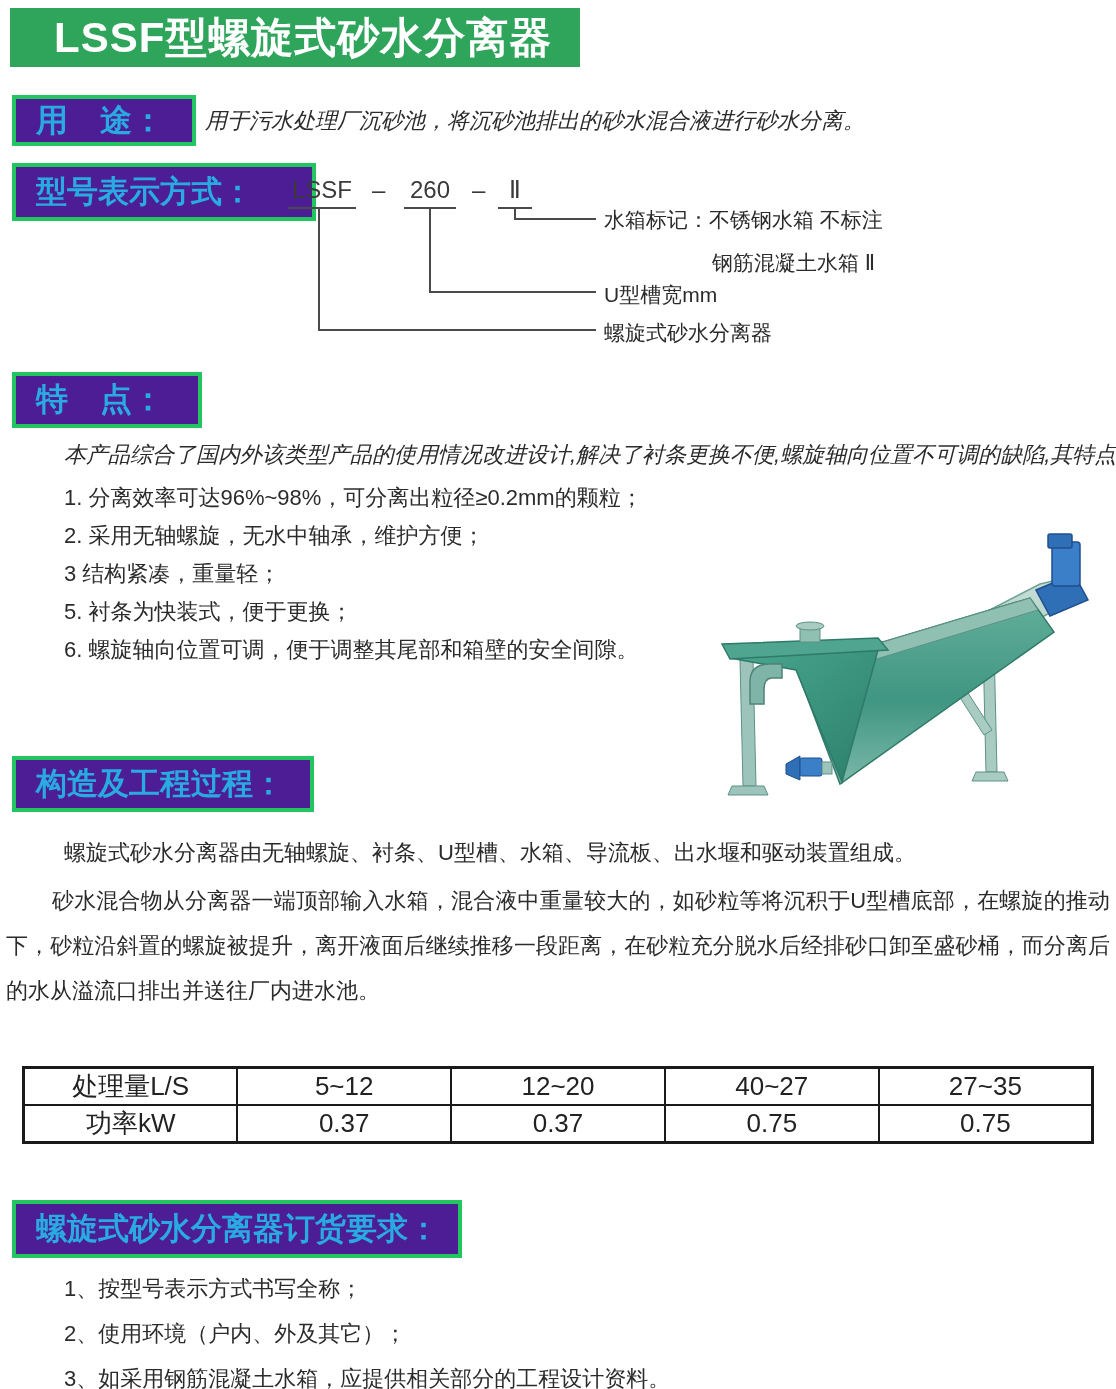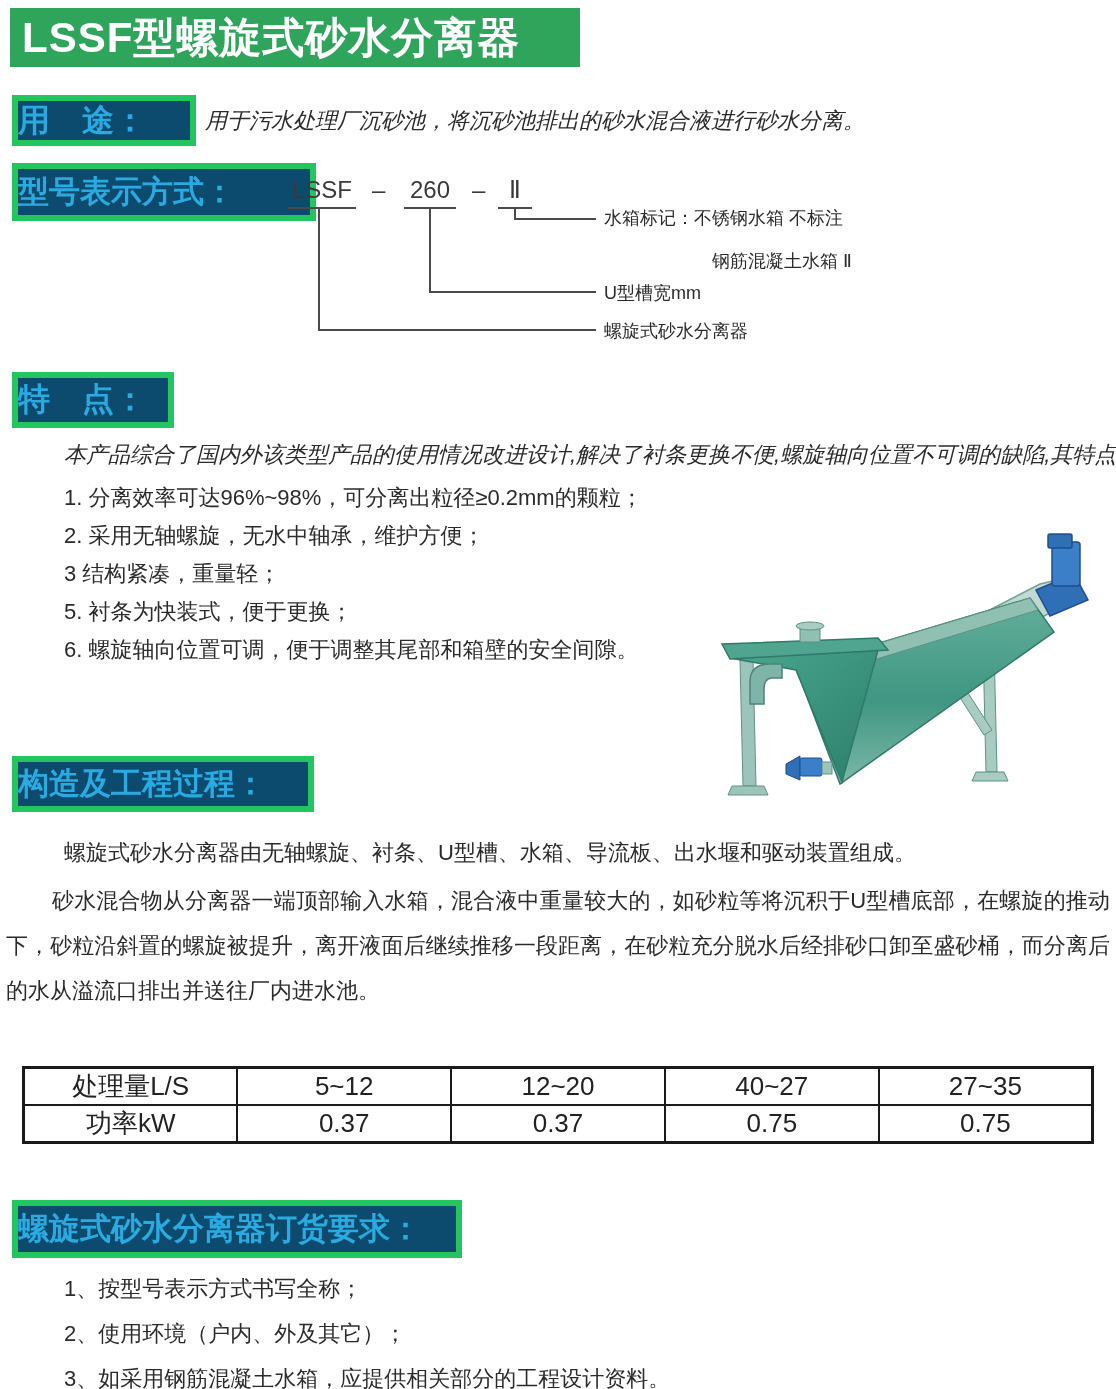--- a/index.html
+++ b/index.html
@@ -1,35 +1,35 @@
 <!DOCTYPE html>
 <html><head>
 <meta charset="utf-8">
 <style>
   * { margin:0; padding:0; box-sizing:border-box; }
   html,body { background:#ffffff; }
   body { font-family:"Liberation Sans","DejaVu Sans",sans-serif; color:#2b2b2b; }
   .page { position:relative; width:1116px; height:1389px; background:#fff; overflow:hidden; }
 
   .title-bar { position:absolute; left:10px; top:8px; width:570px; height:59px;
-    background:#2ea55b; display:flex; align-items:center; padding-left:12px; }
+    background:#2ea55b; display:flex; align-items:center; padding-left:44px; }
   .title-bar .t { color:#ffffff; font-size:42px; font-weight:bold; letter-spacing:1px; }
 
-  .sec-box { position:absolute; border:6px solid #22c55e; background:#0c4a6e;
-    display:flex; align-items:center; }
+  .sec-box { position:absolute; border:4px solid #22c55e; background:#4c1d95;
+    display:flex; align-items:center; padding-left:20px; }
   .sec-box .h { color:#29abe2; font-size:31px; font-weight:bold; white-space:nowrap; }
 
   .body-text { font-size:22px; color:#2b2b2b;font-style:italic; }
 
   
   .code-part { position:absolute; font-size:24px; color:#3a3a3a; text-align:center;
     border-bottom:2px solid #4a4a4a; padding:0 4px 3px 4px; }
   .code-dash { position:absolute; font-size:24px; color:#3a3a3a; }
   .conn { position:absolute; border-left:2px solid #4a4a4a; border-bottom:2px solid #4a4a4a; }
-  .callout { position:absolute; font-size:18px; color:#2b2b2b; white-space:nowrap; }
+  .callout { position:absolute; font-size:21px; color:#2b2b2b; white-space:nowrap; }
 
   .feature-list { position:absolute; left:64px; top:479px; width:1010px; }
   .feature-list li { list-style:none; font-size:22px; line-height:38px; white-space:nowrap; }
 
   .para { position:absolute; font-size:22px; line-height:45px; }
 
   table.params { position:absolute; left:22px; top:1066px; width:1072px;
     border-collapse:collapse; table-layout:fixed; }
   table.params th, table.params td { border:2px solid #1a1a1a; height:33px;
     text-align:center; font-size:26px; font-weight:normal; color:#222; }
@@ -68,21 +68,21 @@
 
   <div class="conn" style="left:318px; top:209px; width:278px; height:122px;"></div>
   <div class="conn" style="left:429px; top:209px; width:167px; height:84px;"></div>
   <div class="conn" style="left:514px; top:209px; width:82px; height:11px;"></div>
 
   <div class="callout" style="left:604px; top:206px;">水箱标记：不锈钢水箱  不标注</div>
   <div class="callout" style="left:712px; top:249px;">钢筋混凝土水箱 Ⅱ</div>
   <div class="callout" style="left:604px; top:281px;">U型槽宽mm</div>
   <div class="callout" style="left:604px; top:319px;">螺旋式砂水分离器</div>
 
-  <div class="sec-box" style="left:12px; top:372px; width:162px; height:56px;">
+  <div class="sec-box" style="left:12px; top:372px; width:190px; height:56px;">
     <span class="h" style="font-size:32px;">特　点：</span>
   </div>
   <div class="body-text" style="position:absolute; left:64px; top:440px; width:1046px; white-space:nowrap;">本产品综合了国内外该类型产品的使用情况改进设计,解决了衬条更换不便,螺旋轴向位置不可调的缺陷,其特点如下：</div>
   <ul class="feature-list">
     <li>1. 分离效率可达96%~98%，可分离出粒径≥0.2mm的颗粒；</li>
     <li>2. 采用无轴螺旋，无水中轴承，维护方便；</li>
     <li>3 结构紧凑，重量轻；</li>
     <li>5. 衬条为快装式，便于更换；</li>
     <li>6. 螺旋轴向位置可调，便于调整其尾部和箱壁的安全间隙。</li>
   </ul>

